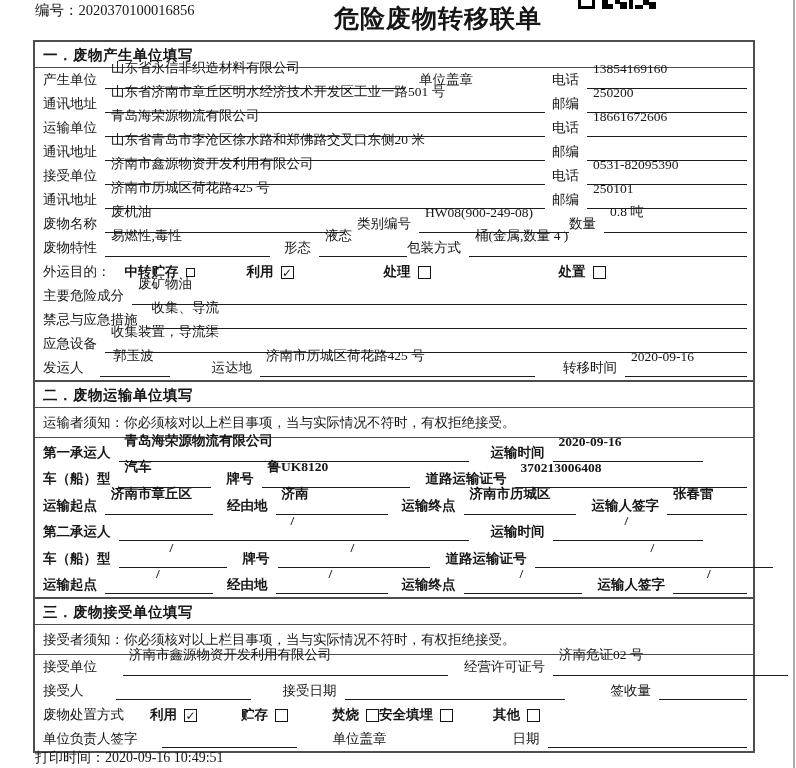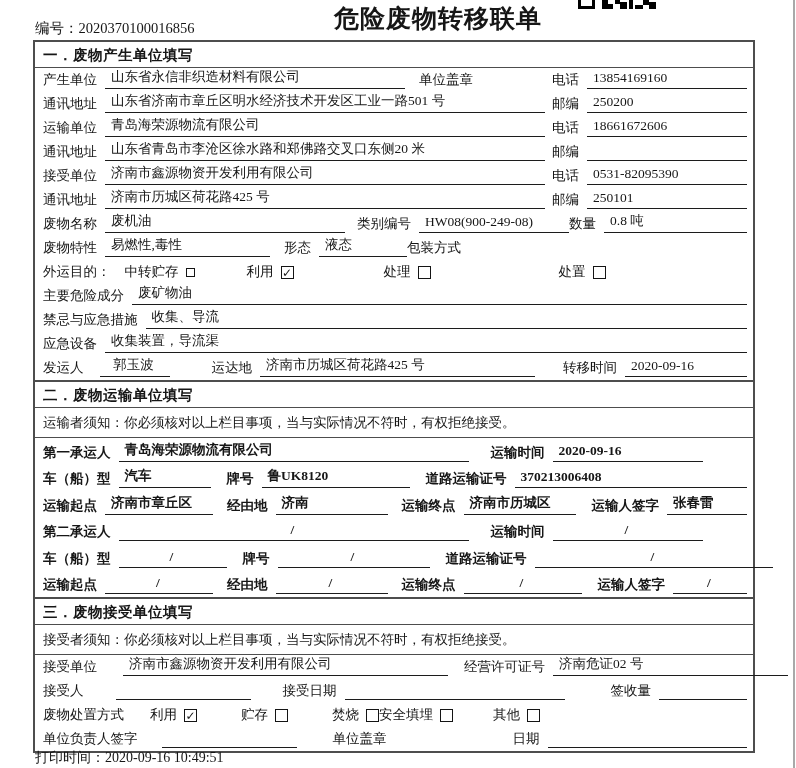--- a/index.html
+++ b/index.html
@@ -4,42 +4,42 @@
 <style>
   html,body{margin:0;padding:0;}
   body{
     width:796px;height:768px;background:#ffffff;position:relative;
     font-family:"Liberation Serif","DejaVu Serif",serif;color:#161616;
     overflow:hidden;
   }
   .page-edge{position:absolute;top:0;bottom:0;right:1px;width:2px;background:#a9a9a9;}
   
   .hdr{position:relative;height:40px;}
-  .serial{position:absolute;left:35px;top:19px;font-size:14.5px;white-space:nowrap;}
+  .serial{position:absolute;left:35px;top:1px;font-size:14.5px;white-space:nowrap;}
   .doc-title{position:absolute;left:80px;right:0;top:2px;text-align:center;
     font-size:25px;font-weight:bold;letter-spacing:1px;}
   .qr{position:absolute;left:578px;top:0;}
   
   .doc-table{position:absolute;left:33px;top:40px;width:722px;border:2px solid #4d4d4d;background:#fff;box-sizing:border-box;}
   .sec-head{height:26px;box-sizing:border-box;border-bottom:1px solid #4d4d4d;
     font-weight:bold;font-size:14.5px;padding:4px 8px 0 8px;letter-spacing:.5px;}
   .topline{border-top:2px solid #4d4d4d;}
   .notice{height:30px;box-sizing:border-box;border-bottom:1px solid #4d4d4d;
     font-size:13.5px;display:flex;align-items:center;padding:0 8px;}
   .row{display:flex;align-items:flex-end;height:24px;box-sizing:border-box;
     padding:0 6px 3px 8px;font-size:13.5px;}
   .sec2 .row{height:26.5px;font-weight:bold;}
   .sec3 .row{height:24px;}
   .lbl{flex:none;white-space:nowrap;margin-right:8px;}
   .mla{margin-left:auto;margin-right:8px;}
   .val{border-bottom:1px solid #1c1c1c;box-sizing:border-box;white-space:nowrap;
-    padding:0 2px 2px 6px;flex:none;overflow:hidden;}
+    padding:0 2px 11px 6px;flex:none;overflow:hidden;}
   .grow{flex:1 1 auto;}
   .ctr{text-align:center;padding-left:0;}
-  .opt{display:flex;align-items:center;white-space:nowrap;}
+  .opt{display:flex;align-items:center;white-space:nowrap;font-weight:bold;}
   .opt-lbl{margin-right:7px;}
   .cb{width:13px;height:13px;box-sizing:border-box;border:1px solid #141414;
     display:inline-block;text-align:center;line-height:12px;font-size:12px;
     font-family:"DejaVu Sans",sans-serif;}
   .cb.sm{width:9px;height:9px;}
   
   .print-time{position:absolute;left:35px;top:749px;font-size:14px;white-space:nowrap;}
 </style>
 </head>
 <body>
@@ -120,20 +120,21 @@
       <span class="lbl" style="">数量</span>
       <span class="val grow">0.8 吨</span>
     </div>
 
     <div class="row">
       <span class="lbl">废物特性</span>
       <span class="val" style="width:165px">易燃性,毒性</span>
       <span class="lbl" style="margin-left:14px">形态</span>
       <span class="val" style="width:88px">液态</span>
       <span class="lbl" style="margin-left:0">包装方式</span>
+      <span class="val grow">桶(金属,数量 4 )</span>
     </div>
 
     <div class="row">
       <span class="lbl">外运目的：</span>
       <span class="opt" style="margin-left:6px">
         <span class="opt-lbl">中转贮存</span>
         <span class="cb sm"></span>
       </span>
       <span class="opt" style="margin-left:52px">
         <span class="opt-lbl">利用</span>

